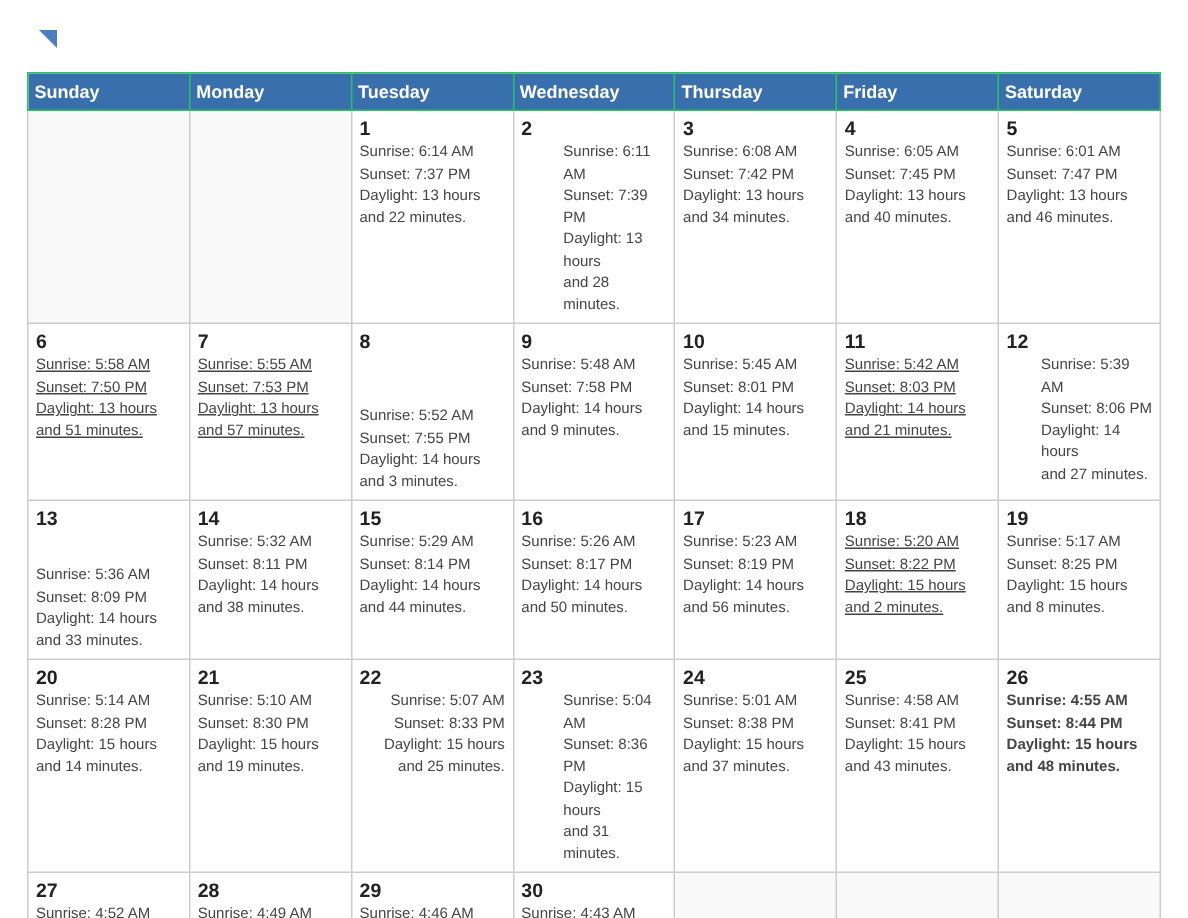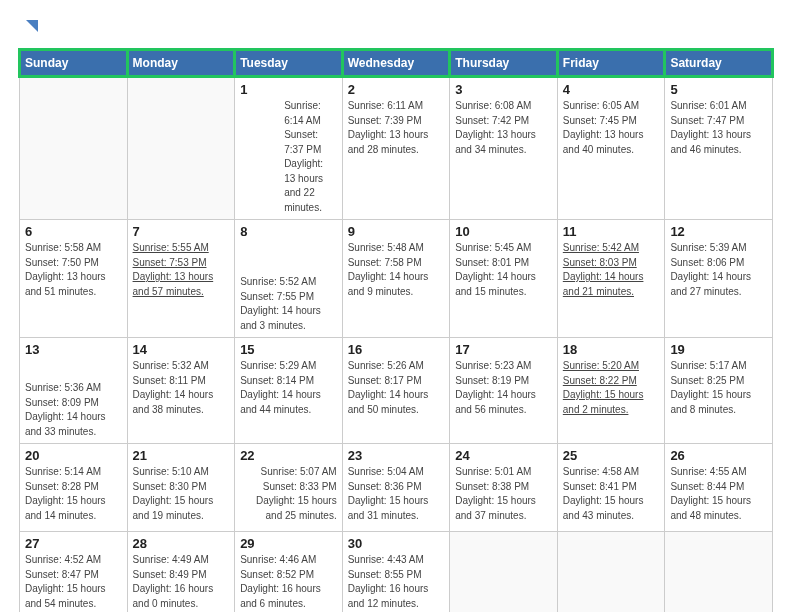--- a/index.html
+++ b/index.html
@@ -61,21 +61,21 @@
       border-collapse: collapse;
       table-layout: fixed;
     }
     thead th {
       background-color: #3a6fad;
       color: #fff;
       font-size: 12px;
       font-weight: bold;
       padding: 5px 4px;
       text-align: left;
-      border: 3px solid #22c55e;
+      border: 1px solid #22c55e;
     }
     tbody td {
       vertical-align: top;
       border: 1px solid #ccc;
       padding: 4px 5px;
       font-size: 10.2px;
       color: #333;
       height: 88px;
     }
     .day-num {
@@ -125,28 +125,28 @@
           <th>Friday</th>
           <th>Saturday</th>
         </tr>
     </thead>
     <tbody id="calendar-body">
     <tr>
           <td class="empty"></td>
           <td class="empty"></td>
           <td>
             <span class="day-num">1</span>
-            <div class="day-info" style="white-space: pre-line; margin-left: 44px;">Sunrise: 6:14 AM
+            <div class="day-info" style="white-space: pre-line;">Sunrise: 6:14 AM
 Sunset: 7:37 PM
 Daylight: 13 hours
 and 22 minutes.</div>
           </td>
           <td>
             <span class="day-num">2</span>
-            <div class="day-info" style="white-space: pre-line;">Sunrise: 6:11 AM
+            <div class="day-info" style="white-space: pre-line; margin-left: 28px;">Sunrise: 6:11 AM
 Sunset: 7:39 PM
 Daylight: 13 hours
 and 28 minutes.</div>
           </td>
           <td>
             <span class="day-num">3</span>
             <div class="day-info" style="white-space: pre-line;">Sunrise: 6:08 AM
 Sunset: 7:42 PM
 Daylight: 13 hours
 and 34 minutes.</div>
@@ -162,21 +162,21 @@
             <span class="day-num">5</span>
             <div class="day-info" style="white-space: pre-line;">Sunrise: 6:01 AM
 Sunset: 7:47 PM
 Daylight: 13 hours
 and 46 minutes.</div>
           </td>
         </tr>
         <tr>
           <td>
             <span class="day-num">6</span>
-            <div class="day-info" style="white-space: pre-line;">Sunrise: 5:58 AM
+            <div class="day-info" style="white-space: pre-line; text-decoration: underline;">Sunrise: 5:58 AM
 Sunset: 7:50 PM
 Daylight: 13 hours
 and 51 minutes.</div>
           </td>
           <td>
             <span class="day-num">7</span>
             <div class="day-info" style="white-space: pre-line; text-decoration: underline;">Sunrise: 5:55 AM
 Sunset: 7:53 PM
 Daylight: 13 hours
 and 57 minutes.</div>
@@ -204,21 +204,21 @@
           </td>
           <td>
             <span class="day-num">11</span>
             <div class="day-info" style="white-space: pre-line; text-decoration: underline;">Sunrise: 5:42 AM
 Sunset: 8:03 PM
 Daylight: 14 hours
 and 21 minutes.</div>
           </td>
           <td>
             <span class="day-num">12</span>
-            <div class="day-info" style="white-space: pre-line;">Sunrise: 5:39 AM
+            <div class="day-info" style="white-space: pre-line; margin-left: 23px;">Sunrise: 5:39 AM
 Sunset: 8:06 PM
 Daylight: 14 hours
 and 27 minutes.</div>
           </td>
         </tr>
         <tr>
           <td>
             <span class="day-num">13</span>
             <div class="day-info" style="white-space: pre-line; margin-top: 24px;">Sunrise: 5:36 AM
 Sunset: 8:09 PM
@@ -285,42 +285,42 @@
           </td>
           <td>
             <span class="day-num">22</span>
             <div class="day-info" style="white-space: pre-line; text-align: right;">Sunrise: 5:07 AM
 Sunset: 8:33 PM
 Daylight: 15 hours
 and 25 minutes.</div>
           </td>
           <td>
             <span class="day-num">23</span>
-            <div class="day-info" style="white-space: pre-line;">Sunrise: 5:04 AM
+            <div class="day-info" style="white-space: pre-line; margin-left: 28px;">Sunrise: 5:04 AM
 Sunset: 8:36 PM
 Daylight: 15 hours
 and 31 minutes.</div>
           </td>
           <td>
             <span class="day-num">24</span>
             <div class="day-info" style="white-space: pre-line;">Sunrise: 5:01 AM
 Sunset: 8:38 PM
 Daylight: 15 hours
 and 37 minutes.</div>
           </td>
           <td>
             <span class="day-num">25</span>
             <div class="day-info" style="white-space: pre-line;">Sunrise: 4:58 AM
 Sunset: 8:41 PM
 Daylight: 15 hours
 and 43 minutes.</div>
           </td>
           <td>
             <span class="day-num">26</span>
-            <div class="day-info" style="white-space: pre-line;">Sunrise: 4:55 AM
+            <div class="day-info" style="white-space: pre-line; font-weight: bold;">Sunrise: 4:55 AM
 Sunset: 8:44 PM
 Daylight: 15 hours
 and 48 minutes.</div>
           </td>
         </tr>
         <tr>
           <td>
             <span class="day-num">27</span>
             <div class="day-info" style="white-space: pre-line;">Sunrise: 4:52 AM
 Sunset: 8:47 PM

